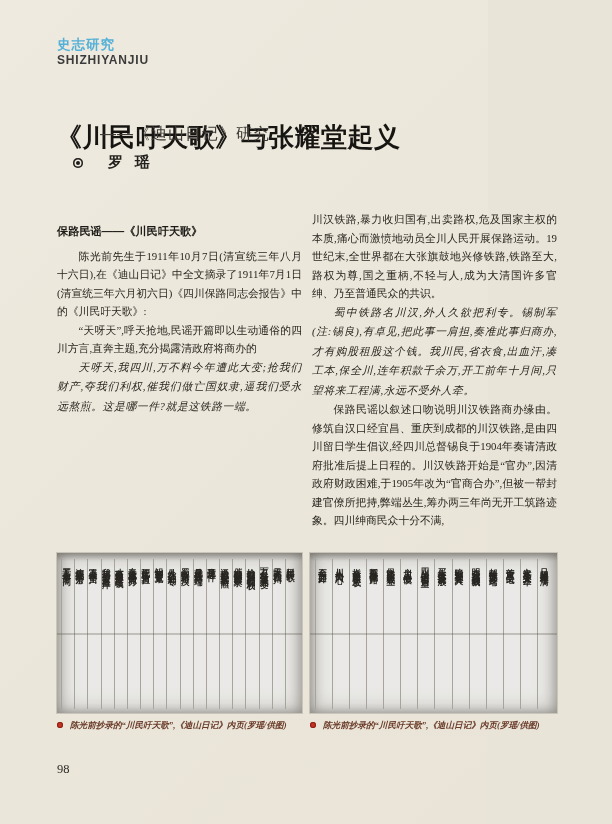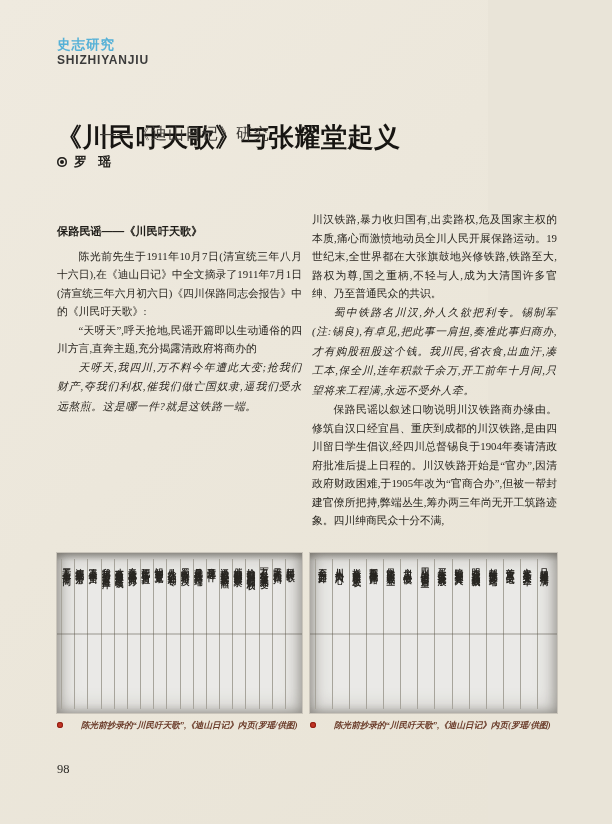--- a/index.html
+++ b/index.html
@@ -19,22 +19,22 @@
     font-size:13.5px;color:#55b1d7;letter-spacing:1px;}
   .sec-en{font-family:"Liberation Sans","DejaVu Sans",sans-serif;font-size:12px;
     color:#3b3b3b;letter-spacing:0.8px;margin-top:2px;font-weight:bold;}
   
   .title{position:absolute;left:56px;top:88px;
     font-family:"Liberation Sans","DejaVu Sans",sans-serif;
     font-weight:bold;font-size:26px;color:#171512;letter-spacing:0.5px;margin-top:32px;}
   .subtitle{position:absolute;left:100px;top:124px;
     font-family:"Liberation Sans","DejaVu Sans",sans-serif;
     font-size:16px;color:#3e3b37;letter-spacing:1px;}
-  .author{position:absolute;left:57px;top:153px;font-size:13px;font-weight:bold;
-    color:#23211d;display:flex;align-items:center;gap:7px;}
+  .author{position:absolute;left:73px;top:153px;font-size:15px;font-weight:bold;
+    color:#23211d;display:flex;align-items:center;gap:25px;}
   .author-dot{width:10px;height:10px;border-radius:50%;background:#1d1b18;
     box-shadow:inset 0 0 0 1.5px #1d1b18, inset 0 0 0 3px #efeadf;flex:0 0 auto;}
   .author-name{letter-spacing:4px;}
   
   .col{position:absolute;top:210px;width:245px;font-size:10.8px;line-height:18.5px;
     color:#28251f;text-align:justify;}
   .col-left{left:57px;}
   .col-right{left:312px;}
   .col p{margin:0;}
   .indent{text-indent:2em;}
@@ -53,21 +53,21 @@
     filter:grayscale(.25) contrast(.95);}
   .photo::after{content:"";position:absolute;left:0;right:0;top:50%;height:2px;
     background:rgba(86,79,66,.28);}
   .photo::before{content:"";position:absolute;left:0;right:0;top:0;height:8px;
     background:linear-gradient(180deg,rgba(70,64,52,.30),rgba(70,64,52,0));}
   .ms-col{writing-mode:vertical-rl;text-orientation:upright;
     font-size:8.5px;line-height:12px;letter-spacing:1.5px;color:#24211b;
     border-left:1px solid #aaa699;padding:2px 1px;white-space:nowrap;
     overflow:hidden;font-weight:bold;}
   .caption{margin-top:7px;font-size:8.6px;font-style:italic;color:#693a28;
-    display:flex;align-items:flex-start;gap:18px;line-height:11px;font-weight:bold;}
+    display:flex;align-items:flex-start;gap:7px;line-height:11px;font-weight:bold;}
   .cap-dot{width:6px;height:6px;border-radius:50%;background:#c23424;
     box-shadow:inset 0 0 0 1px #8f2015;margin-top:2px;flex:0 0 auto;}
   
   .page-num{position:absolute;left:57px;top:762px;font-size:12.5px;color:#2e2c28;}
 </style>
 </head>
 <body>
 
 <div class="page">
 

